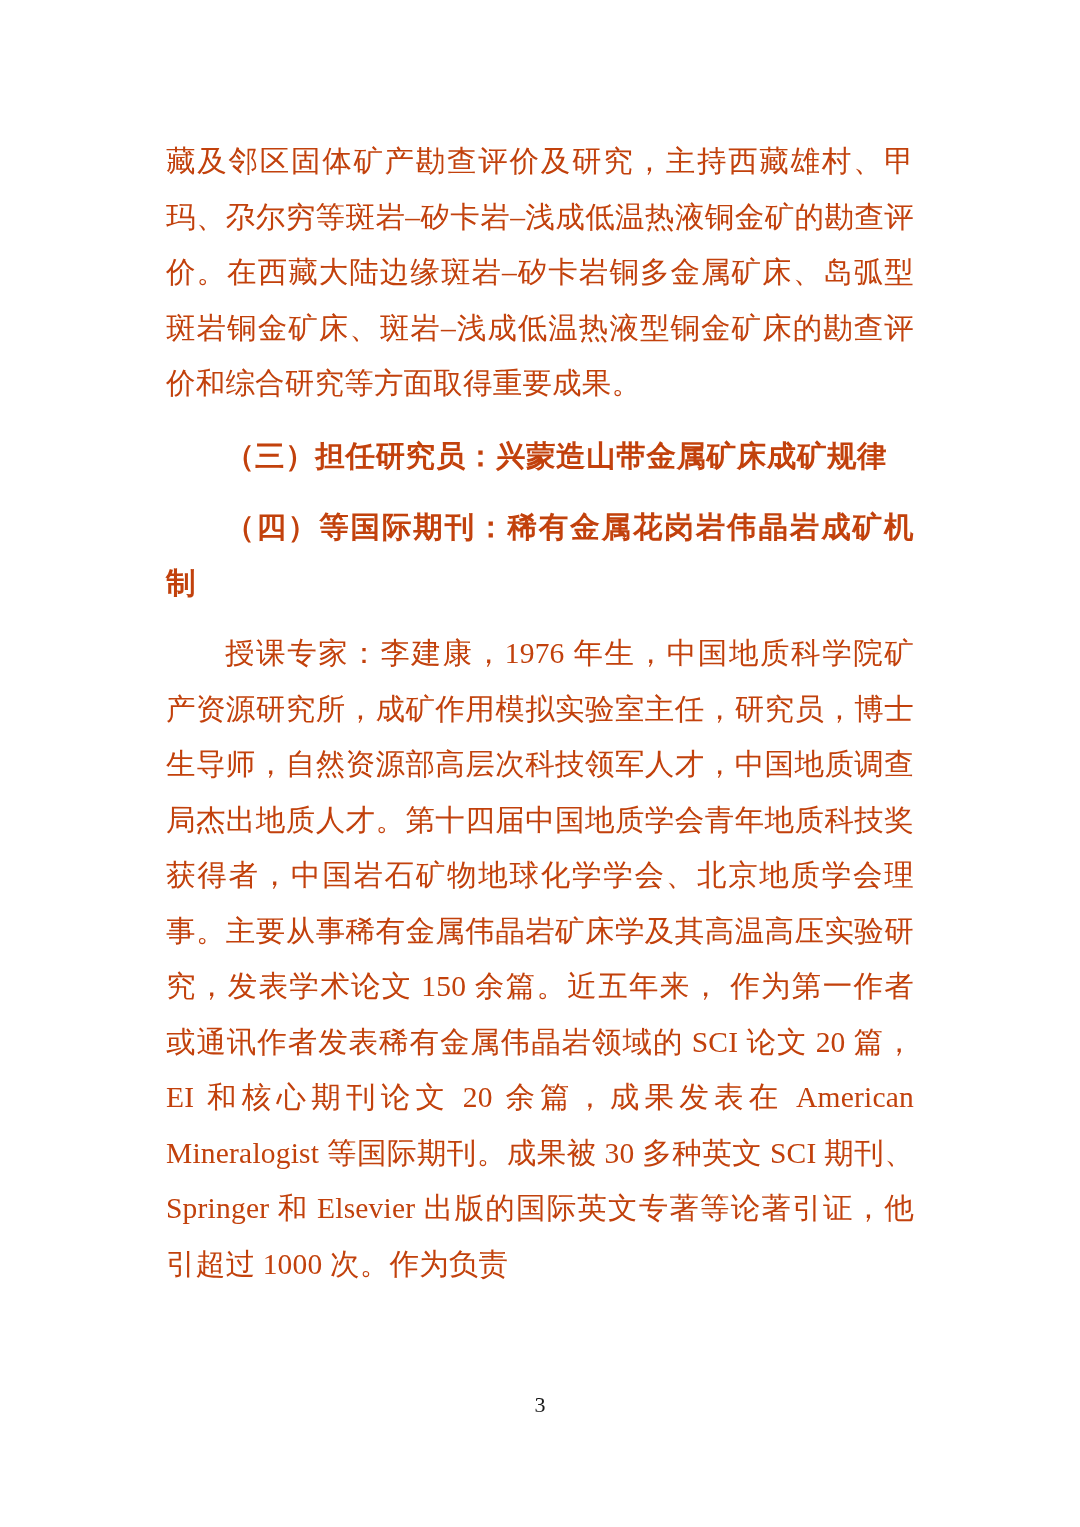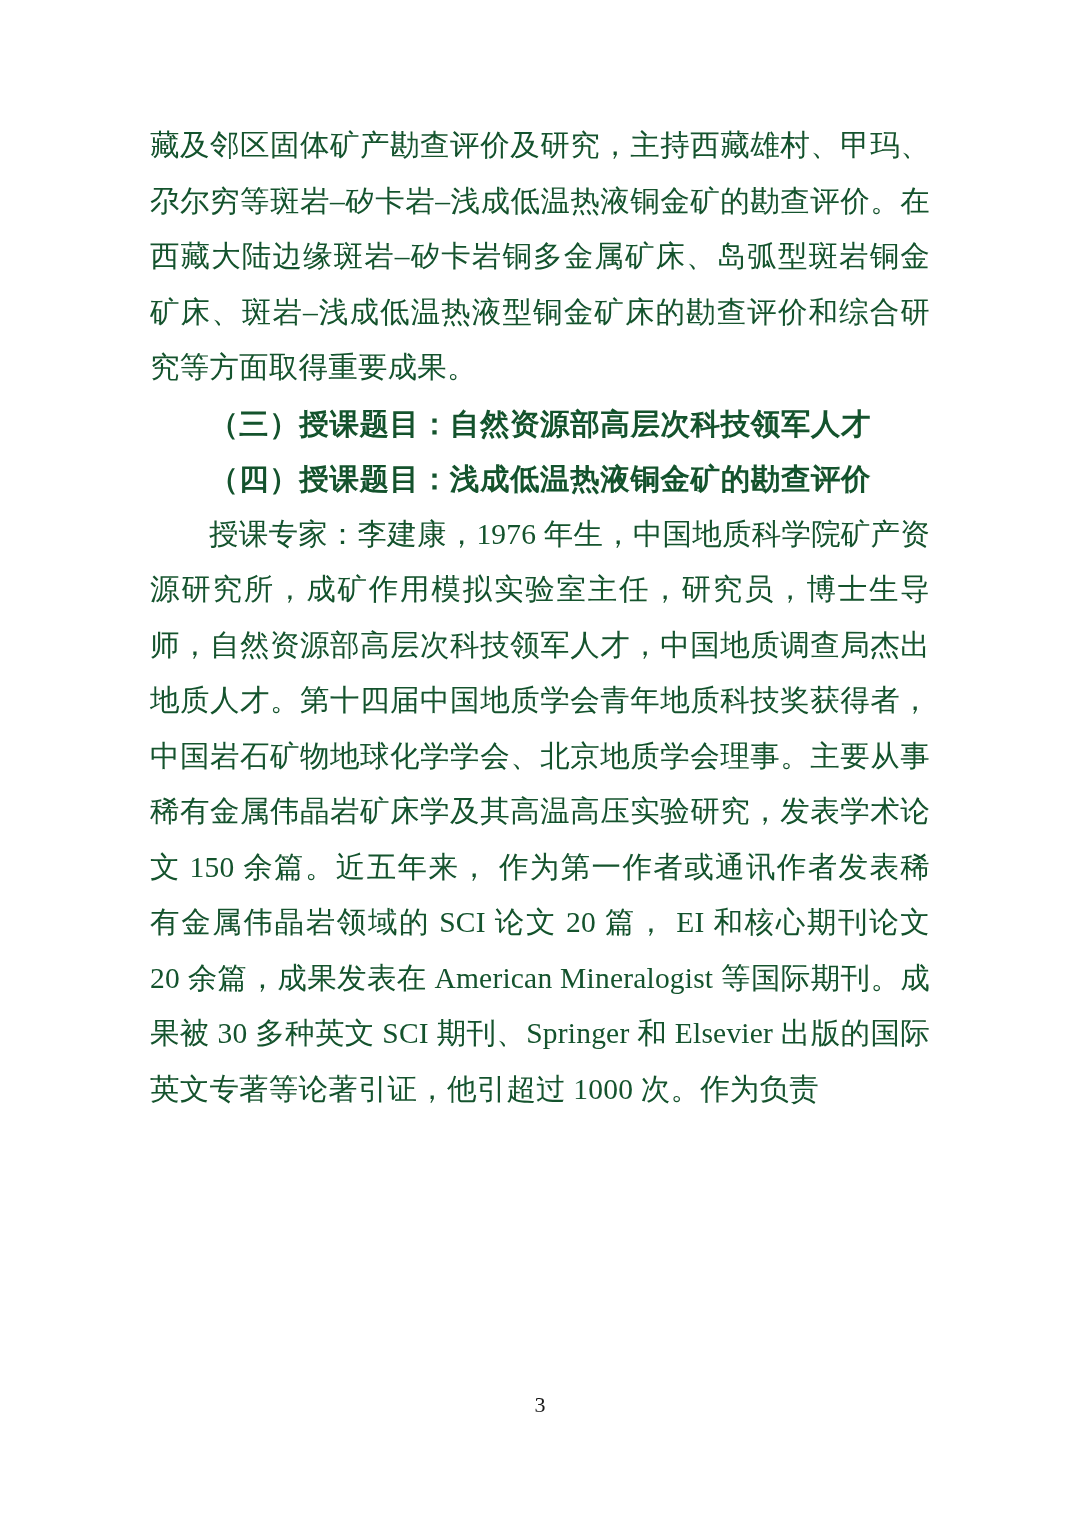--- a/index.html
+++ b/index.html
@@ -16,25 +16,25 @@
     box-sizing: border-box;
     overflow: hidden;
   }
   .content {
     position: absolute;
     left: 150px;
     top: 118px;
     width: 780px;
   }
   p {
-    margin: 0;
+    margin: 16px;
     font-family: "Liberation Serif", "DejaVu Serif", serif;
     font-size: 29.5px;
     line-height: 55.5px;
-    color: #14532d;
+    color: #c2410c;
     text-align: justify;
     text-justify: inter-ideograph;
     letter-spacing: 0.2px;
   }
   p.indent {
     text-indent: 2em;
   }
   p.heading {
     text-indent: 2em;
     font-family: "DejaVu Serif", "Liberation Serif", serif;
@@ -51,18 +51,18 @@
     font-size: 22px;
     color: #1a1a1a;
   }
 </style>
 </head>
 <body>
 
 <div class="page">
   <div class="content">
     <p class="body">藏及邻区固体矿产勘查评价及研究，主持西藏雄村、甲玛、尕尔穷等斑岩–矽卡岩–浅成低温热液铜金矿的勘查评价。在西藏大陆边缘斑岩–矽卡岩铜多金属矿床、岛弧型斑岩铜金矿床、斑岩–浅成低温热液型铜金矿床的勘查评价和综合研究等方面取得重要成果。</p>
-    <p class="heading">（三）授课题目：自然资源部高层次科技领军人才</p>
-    <p class="heading">（四）授课题目：浅成低温热液铜金矿的勘查评价</p>
+    <p class="heading">（三）担任研究员：兴蒙造山带金属矿床成矿规律</p>
+    <p class="heading">（四）等国际期刊：稀有金属花岗岩伟晶岩成矿机制</p>
     <p class="indent">授课专家：李建康，1976 年生，中国地质科学院矿产资源研究所，成矿作用模拟实验室主任，研究员，博士生导师，自然资源部高层次科技领军人才，中国地质调查局杰出地质人才。第十四届中国地质学会青年地质科技奖获得者，中国岩石矿物地球化学学会、北京地质学会理事。主要从事稀有金属伟晶岩矿床学及其高温高压实验研究，发表学术论文 150 余篇。近五年来， 作为第一作者或通讯作者发表稀有金属伟晶岩领域的 SCI 论文 20 篇， EI 和核心期刊论文 20 余篇，成果发表在 American Mineralogist 等国际期刊。成果被 30 多种英文 SCI 期刊、Springer 和 Elsevier 出版的国际英文专著等论著引证，他引超过 1000 次。作为负责</p>
   </div>
   <div class="page-number">3</div>
 </div>
 
 </body></html>

